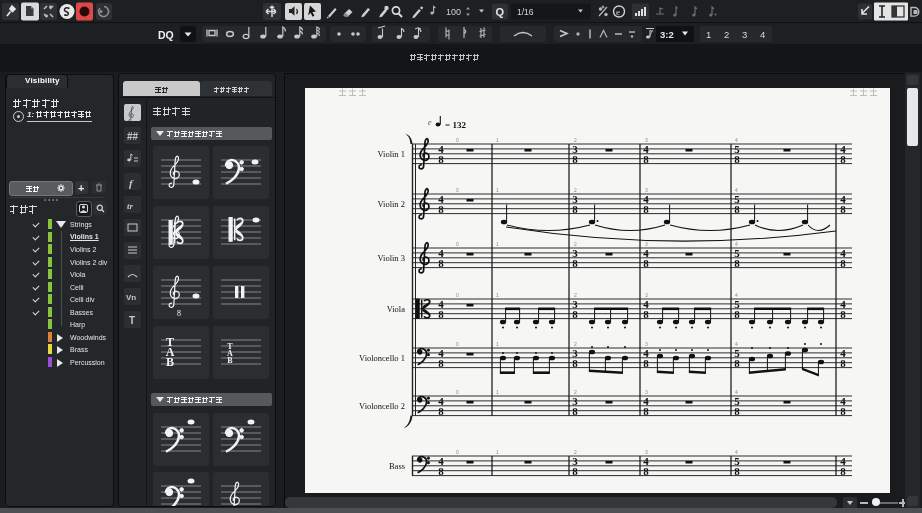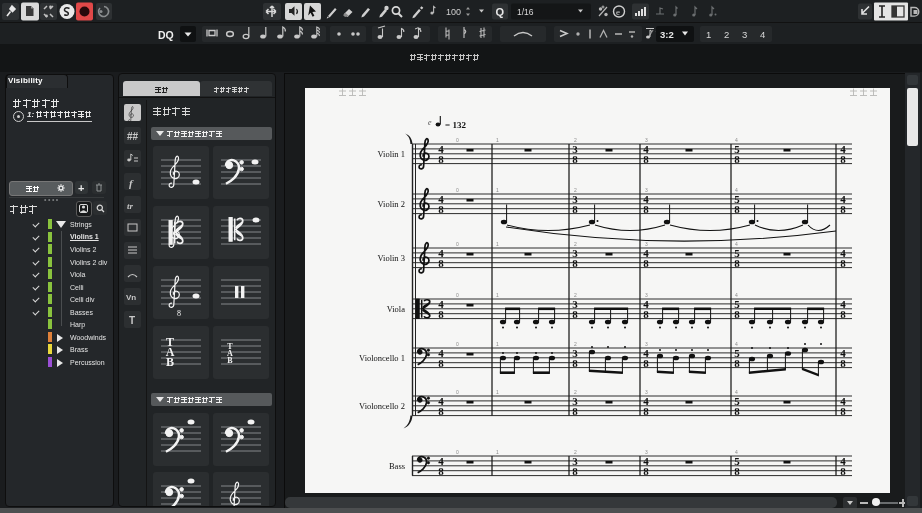--- a/index.html
+++ b/index.html
@@ -178,21 +178,21 @@
   <text x="760" y="38" font-size="9.5" fill="#d8d8d8">4</text>
  </g>
 </svg>
 
 <div class="abs" style="left:0;top:44px;width:922px;height:28px;background:#131516;"></div>
 <div class="abs cjrow" id="infotext" style="left:410px;top:54px;color:#c4c4c4;"><span class="cj s6 k"></span><span class="cj s6"></span><span class="cj s6 t"></span><span class="cj s6 k"></span><span class="cj s6 t"></span><span class="cj s6 k"></span><span class="cj s6 t"></span><span class="cj s6 k"></span><span class="cj s6 t"></span><span class="cj s6 k"></span></div>
 
 <div class="abs" id="leftpanel" style="left:5px;top:74px;width:107px;height:431px;background:#24272a;border:1px solid #0e0e0e;border-radius:4px;"></div>
 
 <div class="abs" style="left:6px;top:74px;width:60px;height:13px;background:#2b2e31;border:1px solid #0e0e0e;border-bottom:none;border-radius:4px 4px 0 0;"></div>
-<div class="abs" style="left:8px;top:76px;font-size:8px;font-weight:bold;color:#fff;letter-spacing:.2px;">Visibility</div>
+<div class="abs" style="left:25px;top:76px;font-size:8px;font-weight:bold;color:#fff;letter-spacing:.2px;">Visibility</div>
 
 <div class="abs cjrow" style="left:13px;top:99px;color:#e8e8e8;"><span class="cj s8 k"></span><span class="cj s8 t"></span><span class="cj s8 k"></span><span class="cj s8 t"></span><span class="cj s8 k"></span></div>
 <div class="abs" style="left:13px;top:111px;width:9px;height:9px;border:1.3px solid #cfcfcf;border-radius:50%;"></div>
 <div class="abs" style="left:16.5px;top:114.5px;width:3px;height:3px;background:#cfcfcf;border-radius:50%;"></div>
 <div class="abs cjrow" style="left:27px;top:111px;color:#e8e8e8;border-bottom:1px solid #c8c8c8;padding-bottom:2px;"><span style="font-size:8px;line-height:8px;font-style:italic;font-weight:bold;vertical-align:top;">1:&nbsp;</span><span class="cj s6 k"></span><span class="cj s6 t"></span><span class="cj s6 k"></span><span class="cj s6 t"></span><span class="cj s6 k"></span><span class="cj s6 t"></span><span class="cj s6"></span><span class="cj s6 k"></span></div>
 
 <div class="abs" style="left:9px;top:181px;width:62px;height:13px;background:#585c5e;border:1px solid #777;border-radius:3px;"></div>
 <div class="abs cjrow" style="left:26px;top:185.5px;color:#fff;"><span class="cj s6"></span><span class="cj s6 k"></span></div>
 <svg class="abs" style="left:57px;top:184px;" width="8" height="8" viewBox="0 0 10 10">
     <circle cx="5" cy="5" r="2.4" fill="none" stroke="#f0f0f0" stroke-width="1.6"></circle>

